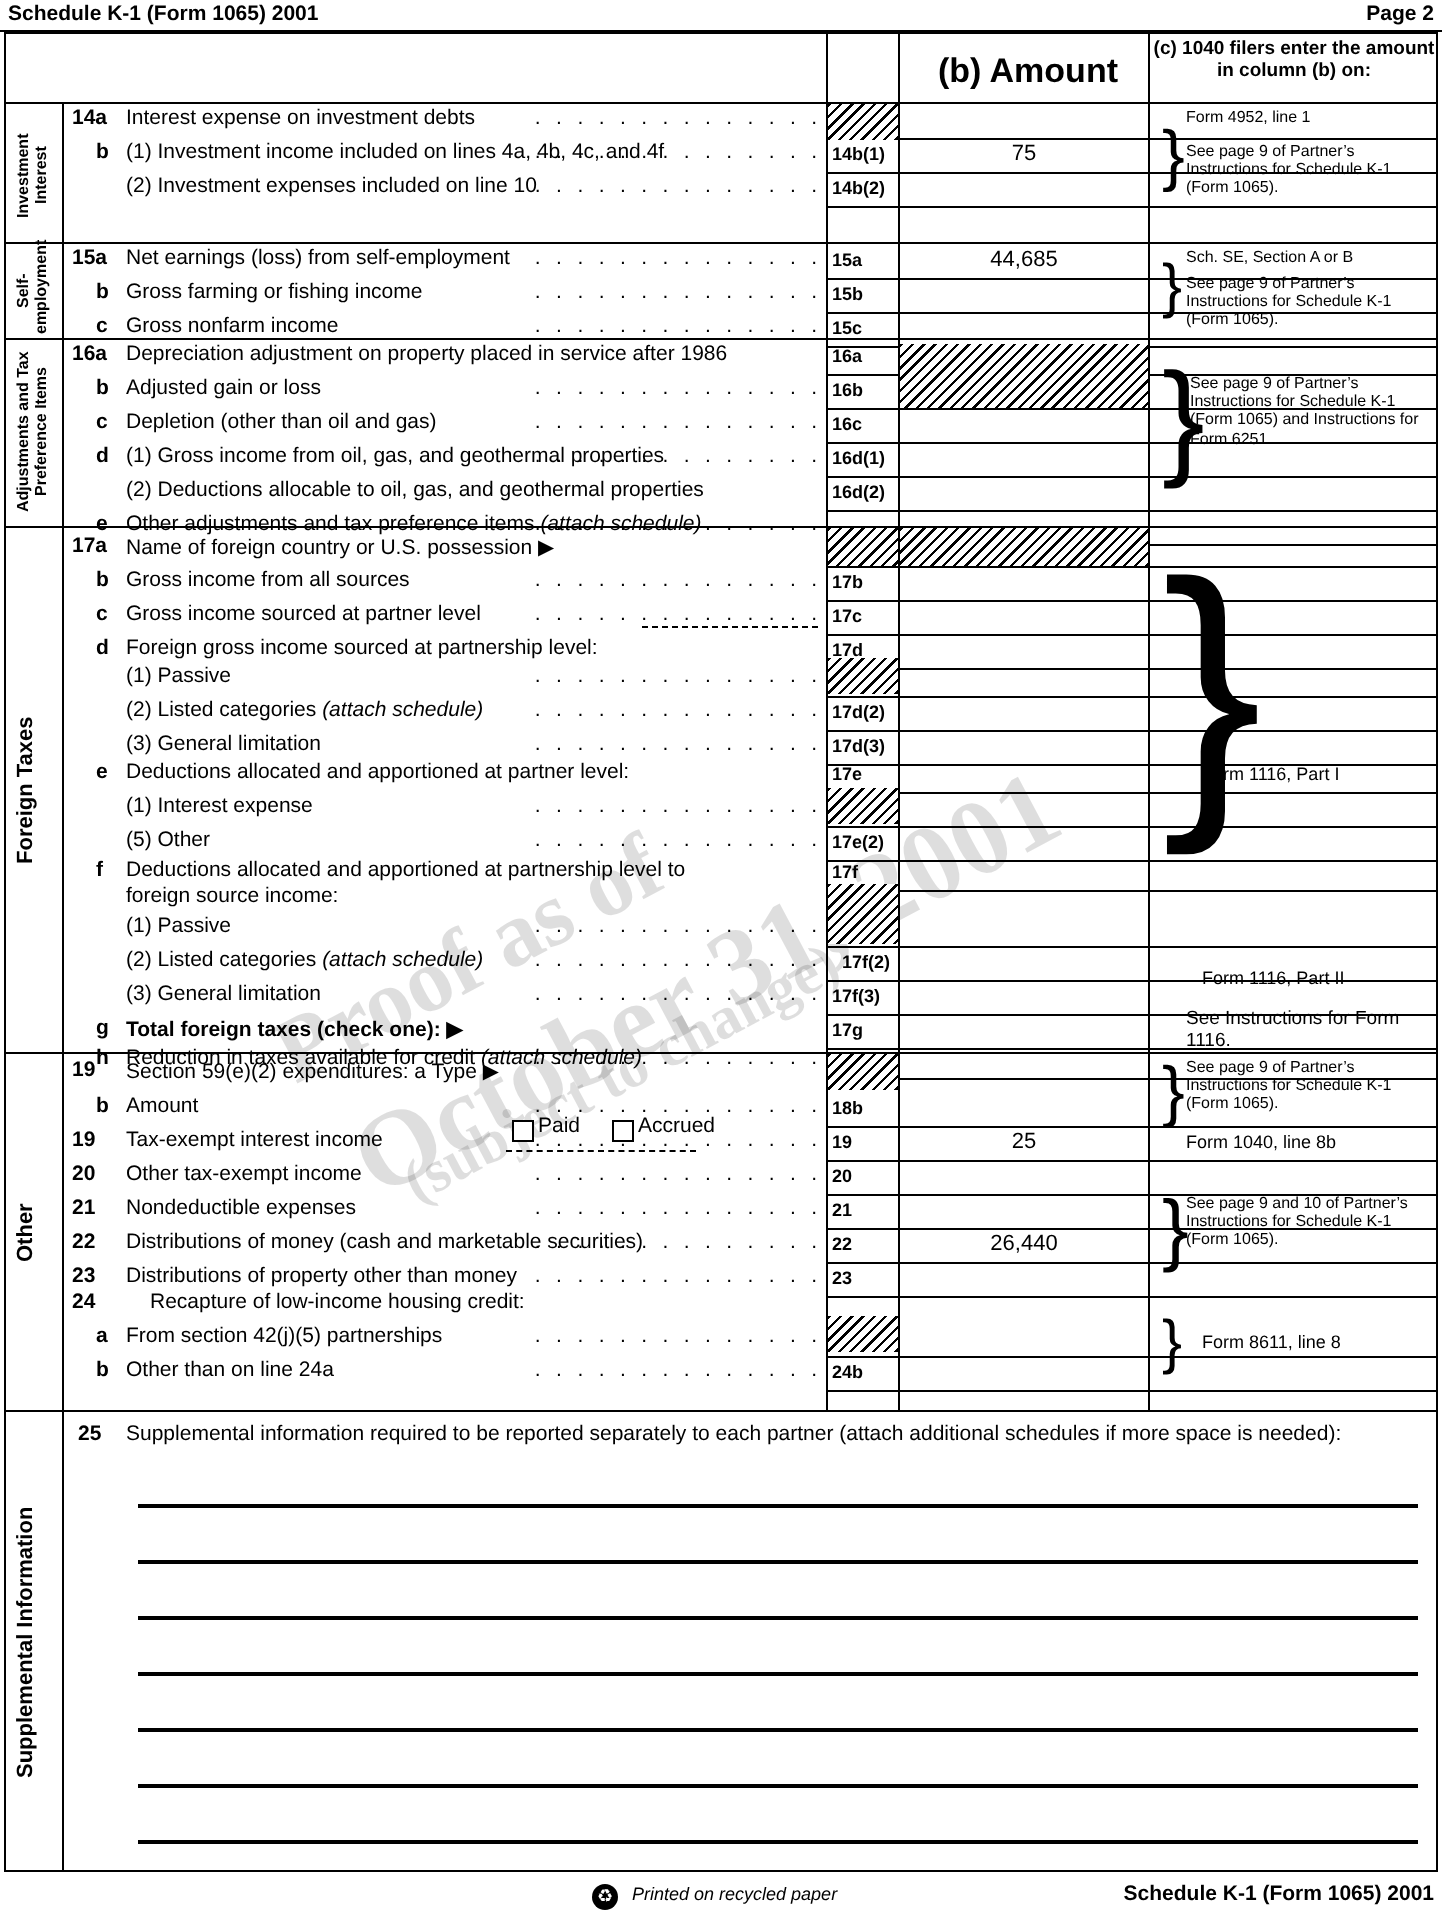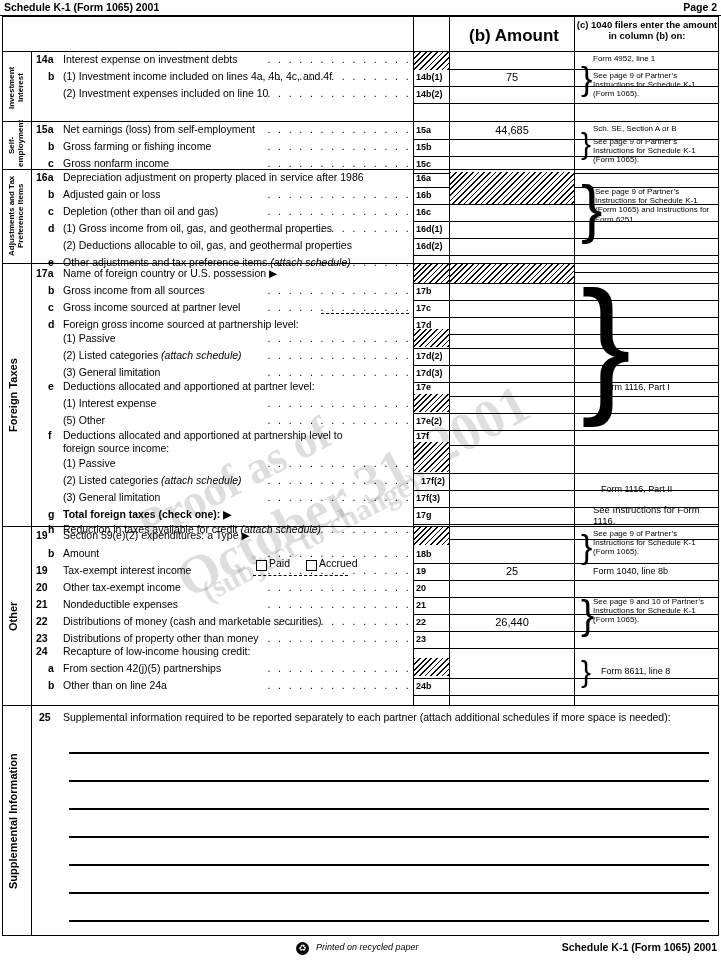--- a/index.html
+++ b/index.html
@@ -325,21 +325,21 @@
         </div>
         <div class="row" style="top: 615px; height: 17px;">
           <div class="num" style="left: 33px; top: 0px;">23</div>
           <div class="txt" style="left: 60px; top: 0px;">Distributions of property other than money</div>
           <div class="leader" style="left: 60px; top: 0px; width: 348px; text-align: right; pointer-events: none;">. . . . . . . . . . . . . .</div>
           <div class="boxlbl" style="left: 413px; top: 2px;">23</div>
           <div class="hline" style="left: 411px; top: 16px; width: 304px;"></div>
         </div>
         <div class="row" style="top: 628px; height: 17px;">
           <div class="num" style="left: 33px; top: 0px;">24</div>
-          <div class="txt" style="left: 60px; top: 0px;">Recapture of low-income housing credit:</div>
+          <div class="txt" style="left: 72px; top: 0px;">Recapture of low-income housing credit:</div>
         </div>
         <div class="row" style="top: 645px; height: 17px;">
           <div class="sub" style="left: 45px; top: 0px;">a</div>
           <div class="txt" style="left: 60px; top: 0px;">From section 42(j)(5) partnerships</div>
           <div class="leader" style="left: 60px; top: 0px; width: 348px; text-align: right; pointer-events: none;">. . . . . . . . . . . . . .</div>
           <div class="boxlbl" style="left: 413px; top: 2px;">24a</div>
           <div class="hline" style="left: 411px; top: 16px; width: 304px;"></div>
         </div>
         <div class="row" style="top: 662px; height: 17px;">
           <div class="sub" style="left: 45px; top: 0px;">b</div>

